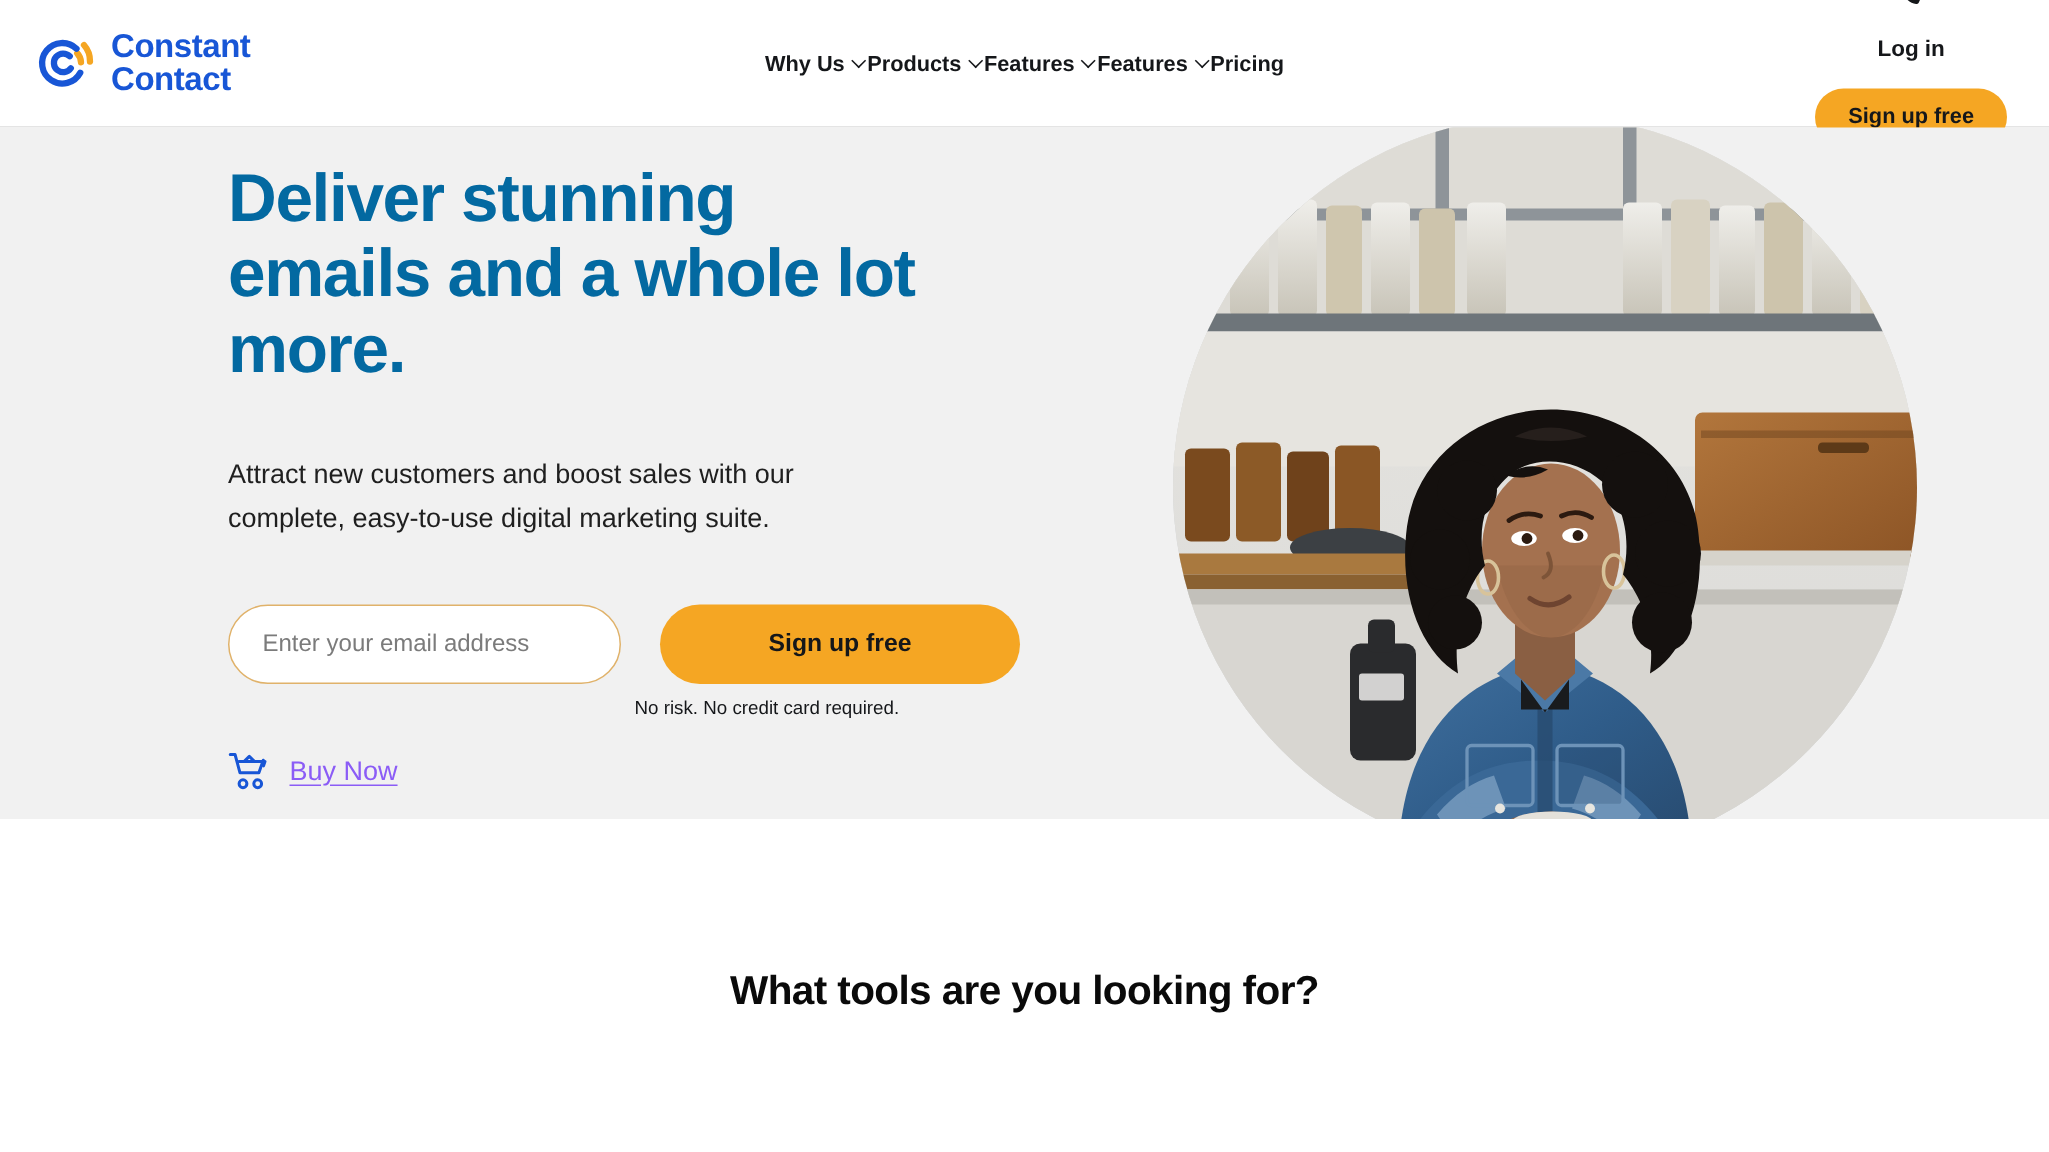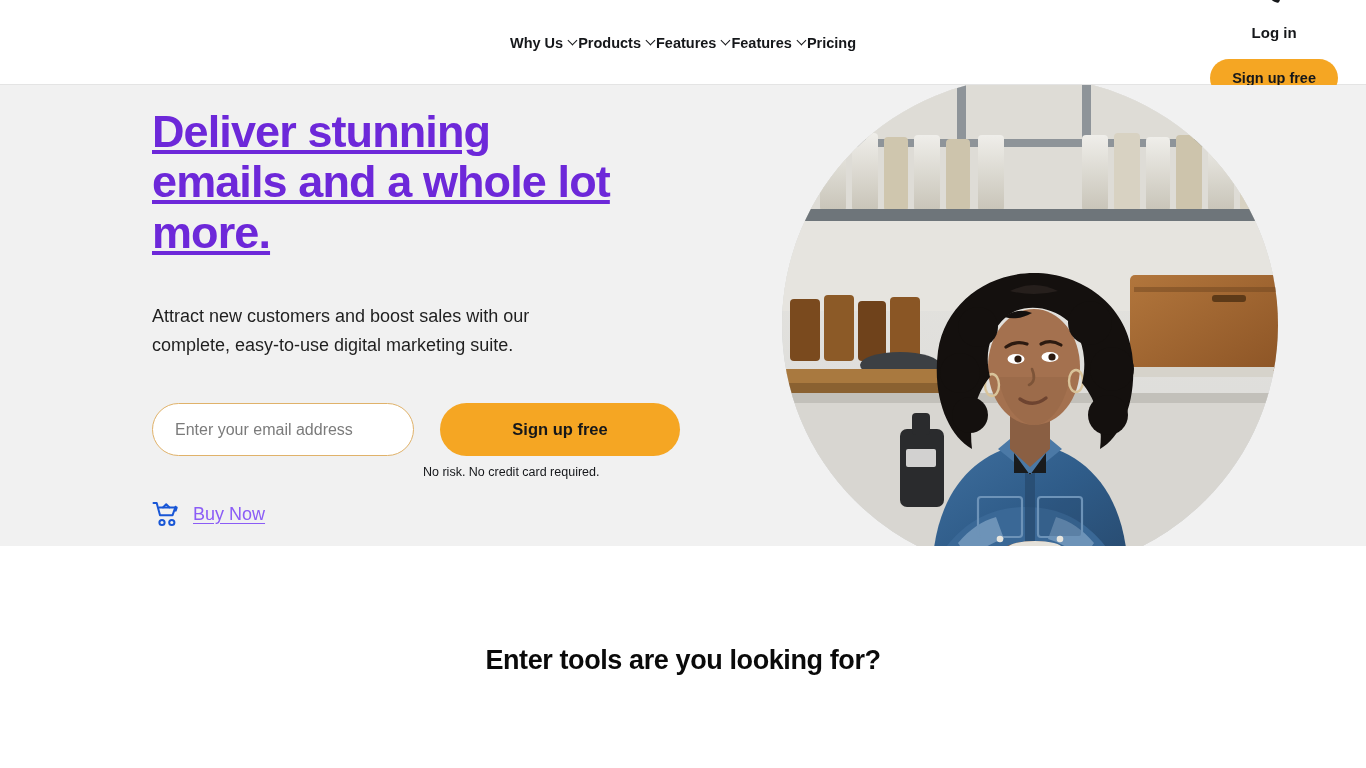--- a/index.html
+++ b/index.html
@@ -141,23 +141,22 @@
     left: 152px;
     top: 22px;
     width: 560px;
   }
 
   .hero-title {
     font-size: 45px;
     font-weight: bold;
     line-height: 1.12;
     letter-spacing: -0.9px;
-    color: #6d28d9;
+    color: #0369a1;
     white-space: pre-line;
-    text-decoration: underline;
   }
 
   .hero-sub {
     margin-top: 44px;
     font-size: 18px;
     line-height: 1.62;
     color: #1f1f1f;
     white-space: pre-line;
     max-width: 490px;
   }
@@ -249,20 +248,32 @@
     font-weight: bold;
     letter-spacing: -0.4px;
     color: #0a0a0a;
   }
 </style>
 </head>
 <body>
 
 <header class="site-header">
 
+  <a class="brand" href="#">
+    <span class="brand-mark">
+      <svg viewBox="0 0 40 40" width="40" height="40" aria-hidden="true">
+        <path d="M32 8 A16 16 0 0 1 36 19" fill="none" stroke="#f5a623" stroke-width="4.2" stroke-linecap="round"></path>
+        <path d="M27.5 13.5 A9.5 9.5 0 0 1 30 19.5" fill="none" stroke="#f5a623" stroke-width="4.2" stroke-linecap="round"></path>
+        <path d="M27 10.5 A13.5 13.5 0 1 0 29.5 26.5" fill="none" stroke="#1856d6" stroke-width="4.2" stroke-linecap="round"></path>
+        <path d="M22.5 15.5 A6.2 6.2 0 1 0 23.2 23.5" fill="none" stroke="#1856d6" stroke-width="4.2" stroke-linecap="round"></path>
+      </svg>
+    </span>
+    <span class="brand-name" style="color: rgb(24, 86, 214);">Constant
+Contact</span>
+  </a>
 
   <nav class="main-nav">
     <a class="nav-item" href="#">
       <span>Why Us</span>
       <span class="caret"></span>
     </a>
     <a class="nav-item" href="#">
       <span>Products</span>
       <span class="caret"></span>
     </a>
@@ -451,15 +462,15 @@
       <ellipse cx="252" cy="488" rx="44" ry="24" fill="#9c6b4a"></ellipse>
       <rect x="226" y="470" width="54" height="34" rx="8" fill="#f2f0eb"></rect>
       <ellipse cx="253" cy="471" rx="27" ry="7" fill="#e4e1da"></ellipse>
       <path d="M238 476 q-12 10 0 22" stroke="#8a5f43" stroke-width="9" fill="none" stroke-linecap="round"></path>
       <path d="M268 476 q12 10 0 22" stroke="#8a5f43" stroke-width="9" fill="none" stroke-linecap="round"></path>
     </svg>
   </div>
 </section>
 
 <section class="tools-section">
-  <h2 class="tools-heading">Enter tools are you looking for?</h2>
+  <h2 class="tools-heading">What tools are you looking for?</h2>
 
 </section>
 
 </body></html>

